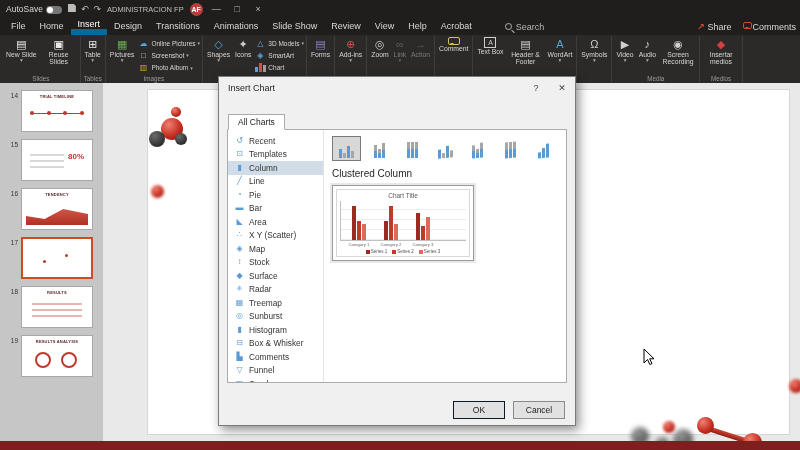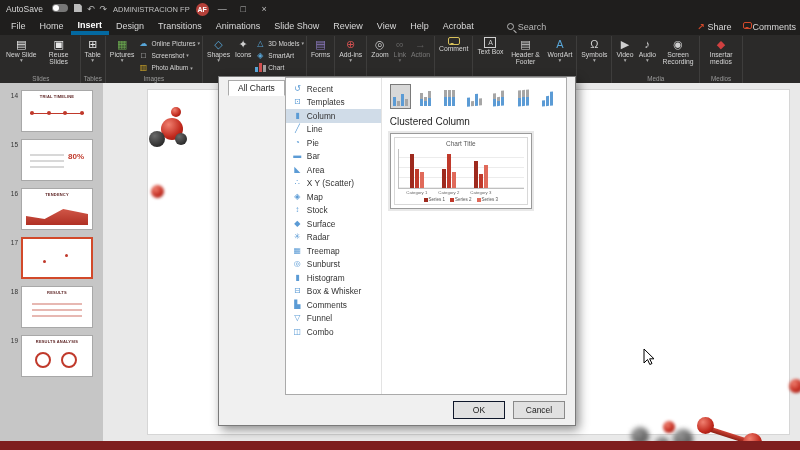--- a/index.html
+++ b/index.html
@@ -1,32 +1,32 @@
 <!DOCTYPE html>
 <html><head>
 <meta charset="utf-8">
 <style>
 *{margin:0;padding:0;box-sizing:border-box}
 html,body{width:800px;height:450px;overflow:hidden}
 body{font-family:"Liberation Sans","DejaVu Sans",sans-serif;background:#e9e9e9;position:relative;color:#ddd}
 
 .titlebar{height:18px;background:#1f1e1d;display:flex;align-items:center;font-size:8.5px;padding:0 6px;gap:6px;color:#d8d8d8}
-.autosave{display:flex;align-items:flex-start;gap:9px}
+.autosave{display:flex;align-items:flex-end;gap:3px}
 .toggle{width:16px;height:8px;border-radius:4px;background:#777;position:relative;display:inline-block}
 .toggle::after{content:"";position:absolute;left:1px;top:1px;width:6px;height:6px;border-radius:50%;background:#fff}
 .qat{display:flex;gap:5px;color:#bbb;font-size:9px}
 .floppy{width:8px;height:8px;background:#bbb;display:inline-block;clip-path:polygon(0 0,75% 0,100% 25%,100% 100%,0 100%)}
 .tb-title{flex:1;text-align:center;color:#cfcfcf}
 .tb-user{font-size:7.5px;color:#c0c0c0}
 .avatar{width:13px;height:13px;border-radius:50%;background:#b5413a;color:#fff;font-size:7px;display:flex;align-items:center;justify-content:center;font-weight:bold}
 .winbtn{width:15px;text-align:center;color:#bbb;font-size:9px}
 
 .tabsrow{height:17px;background:#1f1e1d;display:flex;align-items:stretch;font-size:9px;color:#d8d8d8;padding:0 4px}
 .tab{padding:0 7px;display:flex;align-items:center;border-bottom:2px solid transparent}
-.tab.active{color:#fff;border-bottom:4px solid #0369a1;font-weight:bold}
+.tab.active{color:#fff;border-bottom:6px solid #0369a1;font-weight:normal}
 .searchbox{display:flex;align-items:center;gap:4px;margin-left:26px;color:#b5b5b5}
 .mag{width:7px;height:7px;border:1px solid #b5b5b5;border-radius:50%;position:relative;display:inline-block}
 .mag::after{content:"";position:absolute;width:4px;height:1px;background:#b5b5b5;transform:rotate(45deg);left:5px;top:7px}
 .tabs-right{margin-left:auto;display:flex;gap:12px;align-items:center}
 .shareic{color:#d2492a;font-weight:bold}
 .bubble{width:9px;height:7px;border:1px solid #d2492a;border-radius:2px;position:relative;display:inline-block}
 .bubble::after{content:"";position:absolute;left:1px;bottom:-3px;border:2px solid transparent;border-top-color:#d2492a}
 
 .ribbon{height:48px;background:#2b2a29;display:flex;color:#d6d6d6;padding:1px 2px 0;overflow:hidden}
 .rgroup{display:flex;flex-direction:column;border-right:1px solid #3e3d3c;padding:0 2px;flex:0 0 auto}
@@ -75,21 +75,21 @@
 .sp-gray{background:radial-gradient(circle at 35% 30%,#9a9a9a,#555 70%,#333)}
 .blur1{filter:blur(1.5px)}.blur2{filter:blur(2.5px)}
 .bond{position:absolute;height:5px;background:linear-gradient(#d04538,#8e1f14);border-radius:3px;transform-origin:left center}
 
 .statusbar{position:absolute;left:0;right:0;bottom:0;height:9px;background:#7e1e1e}
 
 .dialog{position:absolute;left:218px;top:76px;width:358px;height:350px;background:#f0f0f0;border:1px solid #7a7a7a;box-shadow:3px 4px 10px rgba(0,0,0,.45);z-index:20;display:flex;flex-direction:column;color:#222}
 .dtitle{height:22px;display:flex;align-items:center;padding-left:9px;font-size:9px;color:#1f1f1f}
 .dbtns{margin-left:auto;display:flex}
 .dbtn{width:26px;height:22px;display:flex;align-items:center;justify-content:center;font-size:9px;color:#444}
-.dmain{margin:0 8px;flex:1;display:flex;min-height:0}
+.dmain{margin:12px 8px;flex:1;display:flex;flex-direction:column;min-height:0}
 .dtabbar{position:relative;z-index:2;margin-bottom:-1px;padding-left:1px}
 .dtab{background:#fff;border:1px solid #aaa;border-bottom:1px solid #fff;padding:2px 9px;font-size:8.5px;display:inline-block;color:#222}
 .dcontent{border:1px solid #aaa;background:#fff;flex:1;display:flex;min-height:0;overflow:hidden}
 .catlist{width:96px;border-right:1px solid #e3e3e3;padding:4px 0;overflow:hidden;flex:0 0 auto}
 .cat{display:flex;align-items:center;gap:5px;padding:1.5px 7px;font-size:8.3px;color:#333;line-height:10.5px}
 .cat.selected{background:#d0dce8}
 .cicon{color:#5b9bd5;font-size:8px;width:9px;text-align:center}
 .cmain{flex:1;padding:6px 8px;display:flex;flex-direction:column;min-width:0}
 .subrow{display:flex;gap:4px;margin-bottom:3px}
 .sub{width:30px;height:25px;border:1px solid transparent;display:flex;align-items:flex-end;justify-content:center;padding:2px}
@@ -430,20 +430,27 @@
   <div class="sphere sp-gray blur2" style="left:552px;top:354px;width:14px;height:14px"></div>
   <div class="sphere sp-gray blur2" style="left:570px;top:346px;width:20px;height:20px"></div>
   <div class="sphere sp-red blur1" style="left:560px;top:338px;width:12px;height:12px"></div>
   <div class="bond" style="left:602px;top:342px;width:46px;transform:rotate(18deg)"></div>
   <div class="sphere sp-red" style="left:594px;top:334px;width:17px;height:17px"></div>
   <div class="sphere sp-red" style="left:640px;top:350px;width:19px;height:19px"></div>
   <div class="sphere sp-red blur1" style="left:686px;top:296px;width:14px;height:14px"></div>
 </div>
 
 <div class="dialog">
+  <div class="dtitle">
+    <span>Insert Chart</span>
+    <span class="dbtns">
+      <span class="dbtn">?</span>
+      <span class="dbtn">✕</span>
+    </span>
+  </div>
   <div class="dmain">
     <div class="dtabbar">
       <span class="dtab">All Charts</span>
     </div>
     <div class="dcontent">
       <div class="catlist" id="cat-list">
           <div class="cat">
             <span class="cicon">↺</span>
             <span>Recent</span>
           </div>

